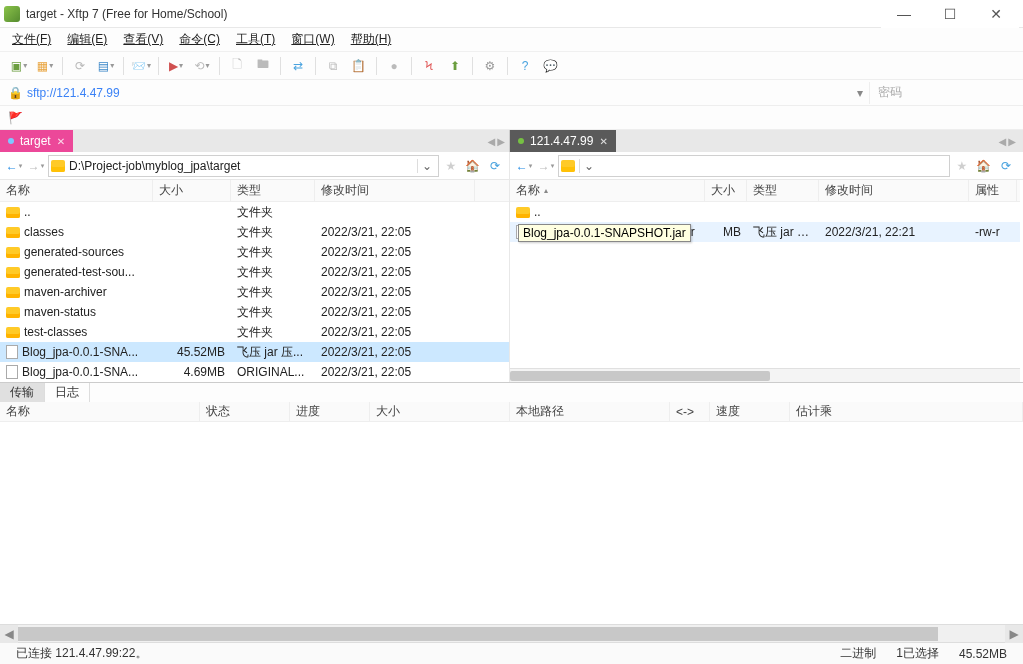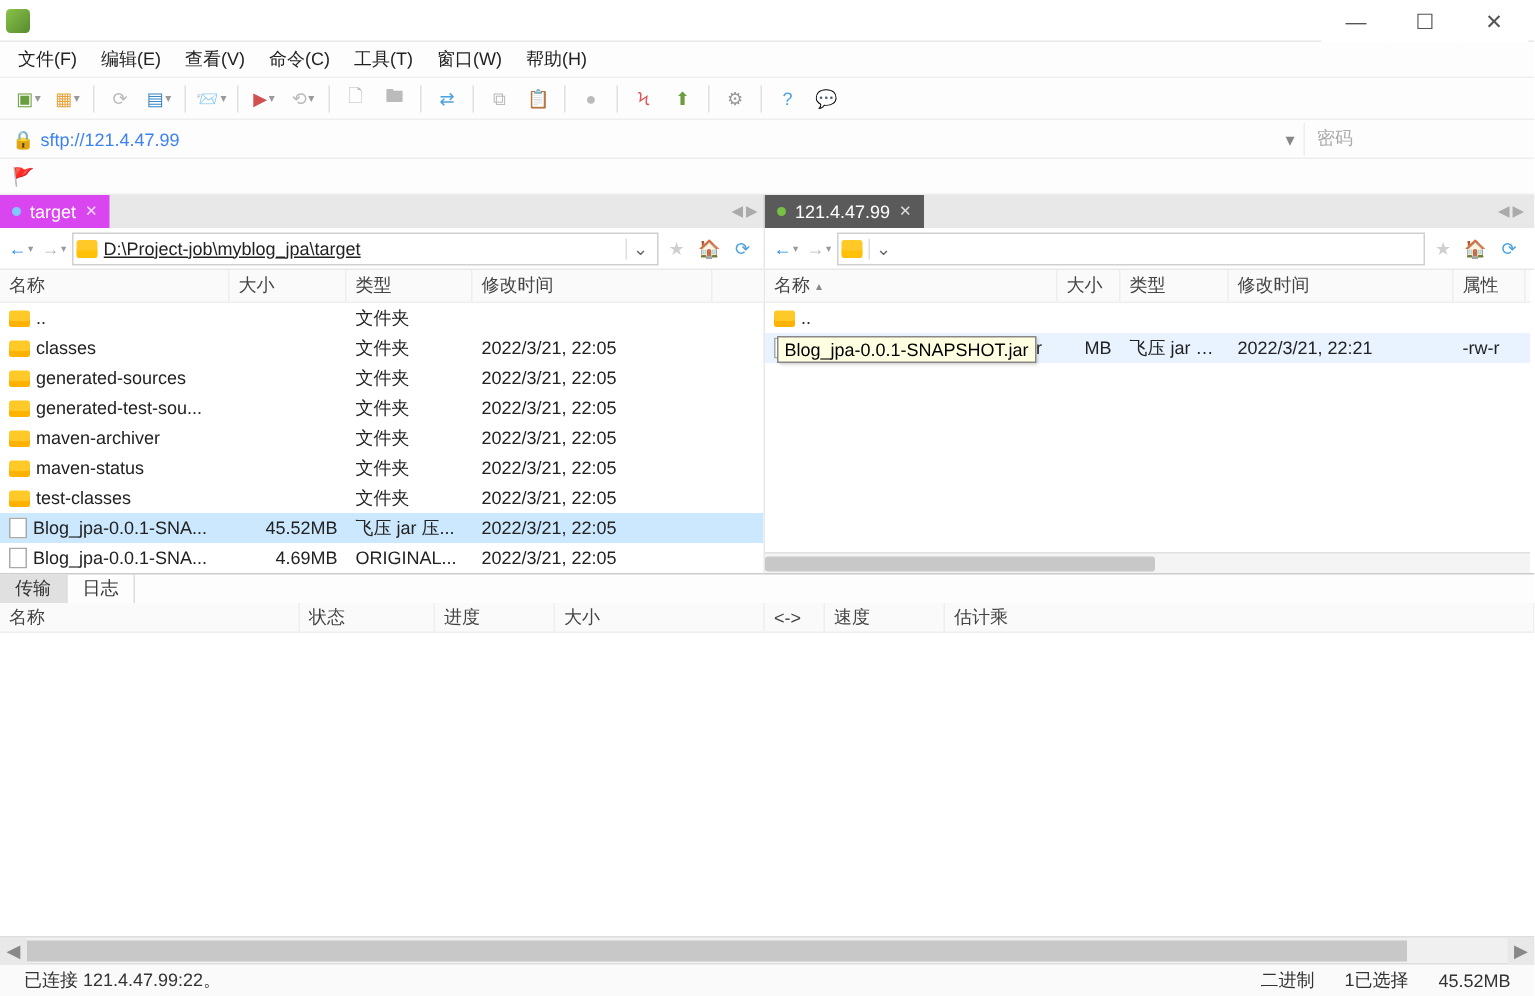--- a/index.html
+++ b/index.html
@@ -7,21 +7,21 @@
 
 
 .titlebar { height: 28px; background: #fff; display: flex; align-items: center; padding: 0 4px; border-bottom: 1px solid #e8e8e8; }
 .titlebar .app-icon { width: 16px; height: 16px; background: linear-gradient(135deg,#8bc34a,#558b2f); border-radius: 3px; margin-right: 6px; display:inline-block;}
 .titlebar .title { color: #333; font-size: 12px; }
 .winbtns { margin-left: auto; display: flex; }
 .winbtns div { width: 46px; height: 28px; display: flex; align-items: center; justify-content: center; color: #555; font-size: 14px; background:#fff;}
 
 
 .menubar { height: 24px; display: flex; align-items: center; padding: 0 4px; background: #fdfdfd; border-bottom: 1px solid #f0f0f0;}
-.menubar span { padding: 0 8px; cursor: default; color: #222; }
+.menubar span { padding: 0 8px; cursor: default; color: #222; text-decoration: underline; }
 
 
 .toolbar { height: 28px; display: flex; align-items: center; padding: 2px 6px; gap: 0; background: #fdfdfd; border-bottom: 1px solid #eee;}
 .toolbar .tbtn { width: 24px; height: 22px; display: flex; align-items: center; justify-content: center; color: #666; margin: 0 1px; }
 .toolbar .tbtn.dd::after { content:"▾"; font-size:8px; margin-left:1px; color:#999; }
 .toolbar .sep { width: 1px; height: 18px; background: #e0e0e0; margin: 0 4px; }
 
 
 .addrbar { height: 26px; display: flex; align-items: center; padding: 2px 4px; background: #fdfdfd; border-bottom: 1px solid #eee;}
 .addrbar .urlfield { flex: 1; display:flex; align-items:center; background:#fdfdfd; height:22px; padding:0 4px; }
@@ -32,40 +32,40 @@
 
 
 .hintbar { height: 24px; display:flex; align-items:center; padding:0 8px; background:#fdfdfd; border-bottom:1px solid #eee; color:#bbb;}
 .hintbar .flag { color:#e06666; margin-right:4px; }
 
 
 .sessiontabs-row { height: 22px; display:flex; background:#e8e8e8; }
 .sessiontabs-row .side { width: 510px; display:flex; align-items:stretch; position:relative;}
 .sessiontabs-row .side:first-child { border-right:1px solid #ccc; }
 .tab { display:flex; align-items:center; padding:0 8px; gap:6px; background:#e8e8e8; color:#333; cursor:default;}
-.tab.active-blue { background:#d946ef; color:#fff; }
+.tab.active-blue { background:#ec4899; color:#fff; }
 .tab.active-dark { background:#5a5a5a; color:#fff; }
 .tab .dot { width:6px; height:6px; border-radius:50%; }
 .tab .dot.blue { background:#7fc7ff; }
 .tab .dot.green { background:#76c043; }
 .tab .x { font-size:10px; opacity:.8; }
 .tabnav { margin-left:auto; display:flex; align-items:center; gap:2px; padding:0 4px; color:#aaa; }
 .tabnav span { font-size:10px; }
 
 
 .panelnav-row { height:28px; display:flex; border-bottom:1px solid #e8e8e8; }
 .panelnav-row .side { width:510px; display:flex; align-items:center; padding:2px 4px; gap:2px;}
 .panelnav-row .side:first-child { border-right:1px solid #e8e8e8; }
 .navbtn { width:20px; height:22px; display:flex; align-items:center; justify-content:center; }
 .navbtn.blue { color:#1e88e5; }
 .navbtn.gray { color:#bbb; }
 .navbtn.dd::after { content:"▾"; font-size:7px; margin-left:1px; color:#999;}
 .pathbox { flex:1; height:22px; border:1px solid #d0d0d0; background:#fff; display:flex; align-items:center; padding:0 2px; }
 .pathbox .fldicon { width:14px; height:12px; background:#ffca28; border-radius:2px; margin-right:4px; box-shadow: inset 0 -5px 0 #ffc107;}
-.pathbox input { border:none; outline:none; flex:1; font-size:12px; color:#222;text-decoration:underline; }
+.pathbox input { border:none; outline:none; flex:1; font-size:12px; color:#222; }
 .pathbox .combo { color:#666; padding:0 4px; border-left:1px solid #ddd;}
 .iconbtn { width:20px; height:22px; display:flex; align-items:center; justify-content:center; }
 .star { color:#cfcfcf; }
 .home { color:#e0893a; }
 .refresh { color:#4aa3df; }
 
 
 .filepanes { flex:1; display:flex; min-height:0; }
 .pane { width:510px; display:flex; flex-direction:column; min-height:0;}
 .pane:first-child { border-right:1px solid #e8e8e8; }
@@ -113,20 +113,21 @@
 
 .statusbar { height:22px; display:flex; align-items:center; padding:0 6px; background:#fafafa; border-top:1px solid #ddd; color:#333;}
 .statusbar .sseg { padding:0 10px; }
 .statusbar .sseg.r { margin-left:auto;text-align:center; }
 </style>
 </head>
 <body>
 
 <div class="titlebar">
   <span class="app-icon"></span>
+  <span class="title">target - Xftp 7 (Free for Home/School)</span>
   <div class="winbtns">
     <div>—</div>
     <div>☐</div>
     <div class="close">✕</div>
   </div>
 </div>
 
 <div class="menubar">
   <span>文件(F)</span>
   <span>编辑(E)</span>
@@ -343,20 +344,21 @@
 <div class="bottomtabs">
   <div class="btab active">传输</div>
   <div class="btab">日志</div>
 </div>
 
 <div class="transferheader">
   <div class="tc" style="width:200px">名称</div>
   <div class="tc" style="width:90px">状态</div>
   <div class="tc" style="width:80px">进度</div>
   <div class="tc" style="width:140px">大小</div>
+  <div class="tc" style="width:160px">本地路径</div>
   <div class="tc" style="width:40px">&lt;-&gt;</div>
   <div class="tc" style="width:80px">速度</div>
   <div class="tc" style="flex:1">估计乘</div>
 </div>
 <div class="transferbody"></div>
 
 <div class="bigscroll">
   <div class="arr" style="left:0">◀</div>
   <div class="bt" style="left:18px; width:920px;"></div>
   <div class="arr" style="right:0">▶</div>

